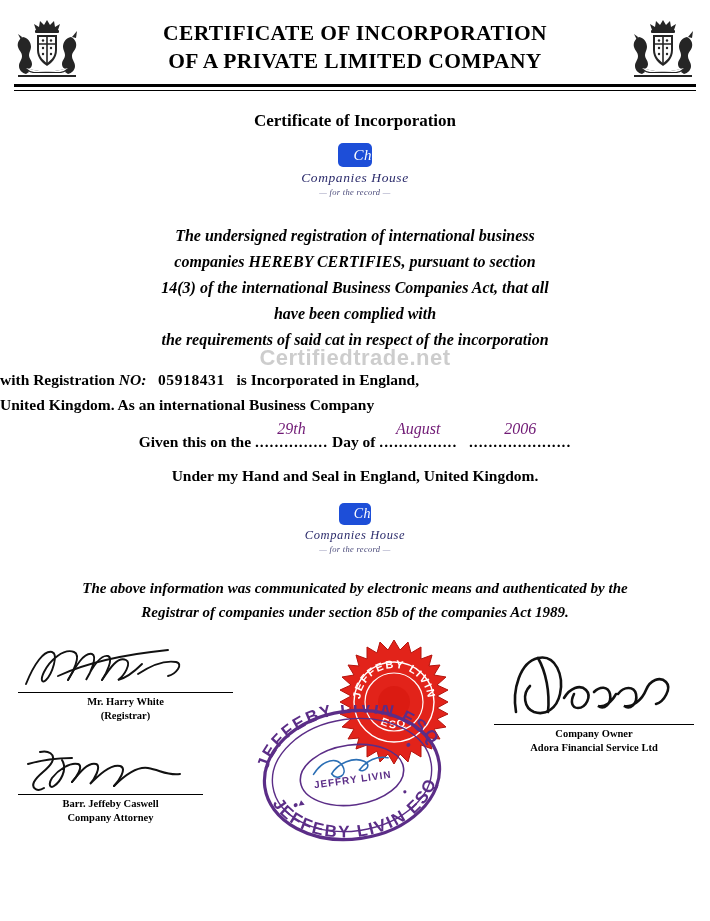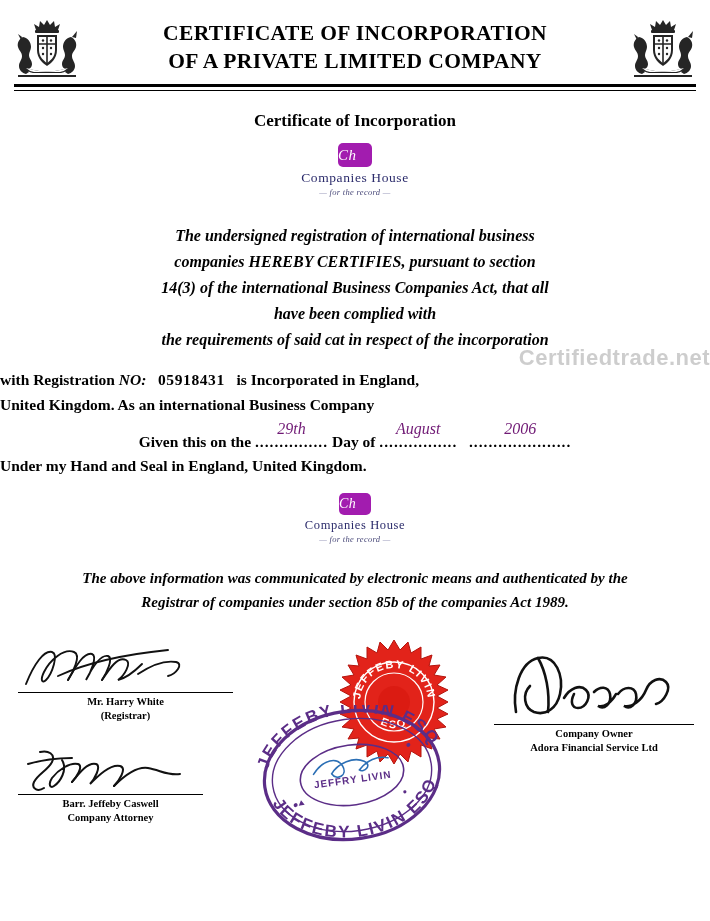--- a/index.html
+++ b/index.html
@@ -70,33 +70,34 @@
 
   
   .ch-logo {
     text-align: center;
     margin-top: 12px;
   }
   .ch-badge {
     width: 34px;
     height: 24px;
     border-radius: 5px;
-    background: #a21caf;
+    background: #1d4ed8;
     display: inline-block;
     position: relative;
     color: #ffffff;
     font-family: "Liberation Serif", serif;
     font-style: italic;
     font-size: 15px;
     line-height: 24px;
-    text-align: left;
+    text-align: right;
     letter-spacing: 0.5px;
   }
   .ch-name {
     font-family: "Liberation Serif", serif;
+    font-style: italic;
     font-size: 13.5px;
     color: #2b2b6b;
     letter-spacing: 0.6px;
     margin-top: 3px;
   }
   .ch-tag {
     font-family: "Liberation Serif", serif;
     font-style: italic;
     font-size: 8.5px;
     color: #4a4a7a;
@@ -151,21 +152,22 @@
     transform: translateX(-50%);
     top: -13px;
     font-family: "Liberation Serif", serif;
     font-style: italic;
     font-weight: normal;
     font-size: 16px;
     color: #701a75;
     white-space: nowrap;
   }
   .under-line {
-    margin-top: 6px;
+    margin-top: 16px;
+    text-align: center;
     font-weight: bold;
     font-size: 15.5px;
   }
 
   
   .note {
     margin-top: 22px;
     text-align: center;
     font-style: italic;
     font-weight: bold;
@@ -173,21 +175,21 @@
     line-height: 1.6;
     padding: 0 38px;
   }
 
   
   .watermark {
     position: absolute;
     left: 0;
     right: 0;
     top: 345px;
-    text-align: right;
+    text-align: center;
     font-family: "Liberation Sans", sans-serif;
     font-size: 22px;
     font-weight: bold;
     color: #bdbdbd;
     opacity: 0.75;
     letter-spacing: 0.5px;
     pointer-events: none;
   }
 
   

